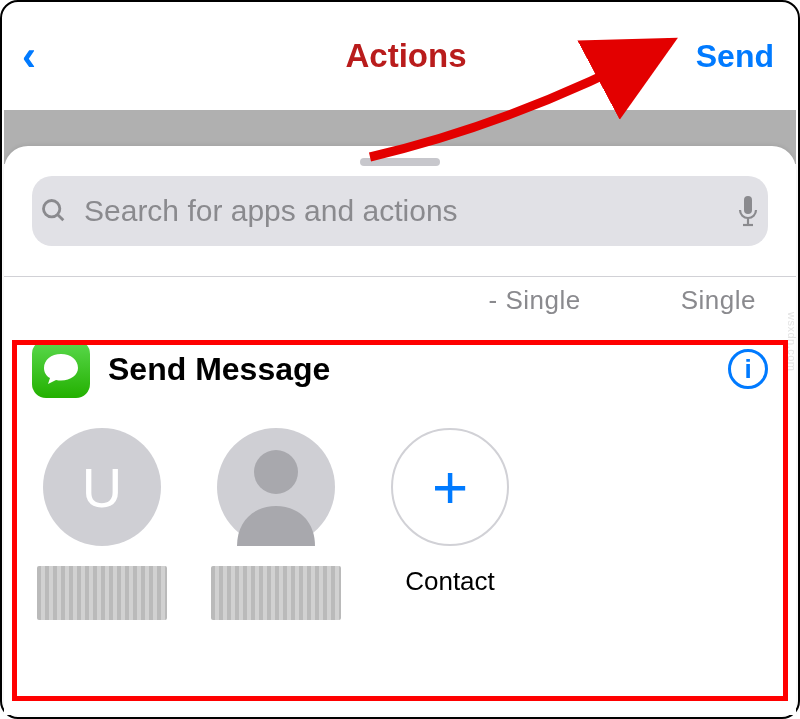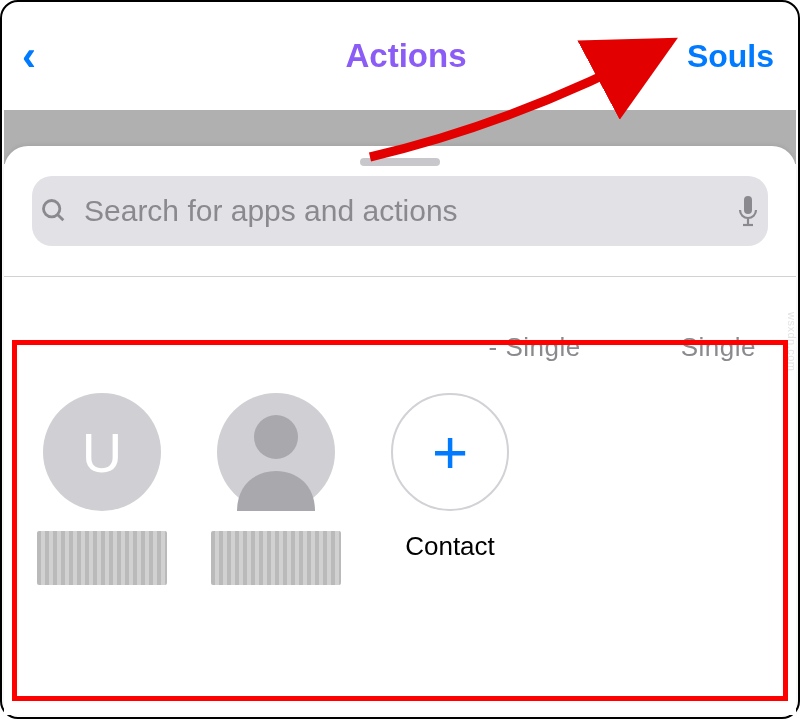--- a/index.html
+++ b/index.html
@@ -2,33 +2,33 @@
 <html><head>
 <meta charset="utf-8">
 <style>
   * { box-sizing: border-box; margin: 0; padding: 0; font-family: -apple-system, 'Helvetica Neue', Helvetica, Arial, sans-serif; }
   body { width: 800px; height: 719px; background: #fff; position: relative; overflow: hidden; }
   .frame { width: 800px; height: 719px; border: 2px solid #000; border-radius: 18px; position: absolute; left: 0; top: 0; background: #fff; }
 
   .navbar { height: 108px; display: flex; align-items: center; padding: 0 20px; position: relative; }
   .back-btn { display: flex; align-items: center; color: #007aff; font-size: 32px; gap: 6px; }
   .chev { font-size: 42px; font-weight: 600; line-height: 1; }
-  .nav-title { position: absolute; left: 12px; right: 0; text-align: center; font-size: 33px; font-weight: 700; color: #8b5cf6; pointer-events: none; }
+  .nav-title { position: absolute; left: 12px; right: 0; text-align: center; font-size: 33px; font-weight: 700; color: #b91c1c; pointer-events: none; }
   .nav-next { position: absolute; right: 24px; color: #007aff; font-size: 32px; font-weight: 600; }
 
   .shade { position: absolute; left: 2px; right: 2px; top: 108px; height: 54px; background: #b0b0b0; }
 
   .sheet { position: absolute; left: 2px; right: 2px; top: 144px; bottom: 2px; background: #fff; border-top-left-radius: 24px; border-top-right-radius: 24px; box-shadow: 0 -1px 4px rgba(0,0,0,.08); }
   .handle { width: 80px; height: 8px; background: #c7c7cc; border-radius: 4px; margin: 12px auto 10px auto; }
   .search { margin: 4px 28px 0 28px; height: 70px; background: #e1e1e6; border-radius: 20px; display: flex; align-items: center; padding: 0 8px; gap: 16px; }
   .search svg { flex: 0 0 auto; }
   .search-text { flex: 1; color: #8a8a8e; font-size: 30px; }
   .mic { color: #8a8a8e; }
   .divider { height: 1px; background: #d1d1d6; margin-top: 30px; }
-  .peek { display: flex; justify-content: flex-end; gap: 100px; color: #8a8a8e; font-size: 26px; padding: 8px 40px 0 0; letter-spacing: .5px; margin-top: 47px; }
+  .peek { display: flex; justify-content: flex-end; gap: 100px; color: #8a8a8e; font-size: 26px; padding: 8px 40px 0 0; letter-spacing: .5px; }
 
   .redbox { position: absolute; left: 10px; right: 10px; top: 338px; bottom: 16px; border: 5px solid #ff0000; }
 
   .row-title { display: flex; align-items: center; padding: 24px 28px 0 28px; gap: 18px; }
   .msg-icon { width: 58px; height: 58px; border-radius: 14px; background: linear-gradient(#5bd94e,#23b000); display: flex; align-items: center; justify-content: center; }
   .msg-icon svg { display:block; }
   .row-label { font-size: 32px; font-weight: 700; }
   .info-btn { margin-left: auto; width: 40px; height: 40px; border: 3px solid #007aff; border-radius: 50%; display:flex; align-items:center; justify-content:center; color:#007aff; font-size:26px; font-weight:700; }
 
   .contacts { display: flex; gap: 34px; padding: 30px 28px 0 28px; }
@@ -53,21 +53,21 @@
 </head>
 <body>
 
 <div class="frame">
 
   <div class="navbar">
     <div class="back-btn">
       <span class="chev">‹</span>
     </div>
     <div class="nav-title">Actions</div>
-    <div class="nav-next">Souls</div>
+    <div class="nav-next">Send</div>
   </div>
 
   <div class="shade"></div>
 
   <div class="sheet">
     <div class="handle"></div>
 
     <div class="search">
       <svg width="28" height="28" viewBox="0 0 24 24" fill="none" stroke="#8a8a8e" stroke-width="2.4">
           <circle cx="10" cy="10" r="7"></circle>
@@ -81,20 +81,31 @@
           <line x1="7" y1="31" x2="17" y2="31" stroke="#8a8a8e" stroke-width="2.2"></line>
         </svg>
     </div>
 
     <div class="divider"></div>
     <div class="peek">
       <span>- Single</span>
       <span>Single</span>
     </div>
 
+    <div class="row-title">
+      <div class="msg-icon">
+        <svg width="38" height="34" viewBox="0 0 38 34">
+            <path fill="#fff" d="M19 2C9 2 2 8 2 16c0 4 2 8 6 10l-2 6 8-4c2 .4 3 .6 5 .6 10 0 17-6 17-12.6C36 8 29 2 19 2z"></path>
+          </svg>
+      </div>
+      <span class="row-label">Send Message</span>
+      <div class="info-btn">
+          <span>i</span>
+        </div>
+    </div>
 
     <div class="contacts">
       <div class="contact">
         <div class="avatar initial">U</div>
         <div class="blur"></div>
       </div>
       <div class="contact">
         <div class="avatar generic">
           <svg width="118" height="118" viewBox="0 0 118 118">
               <circle cx="59" cy="44" r="22" fill="#a8a8ad"></circle>

